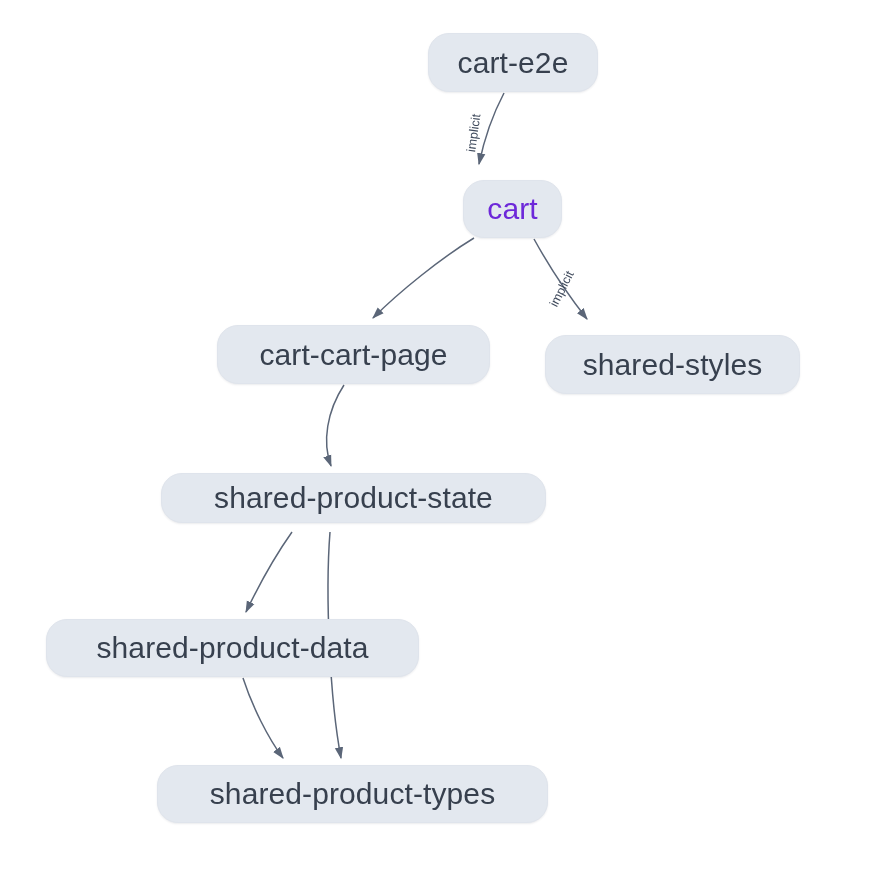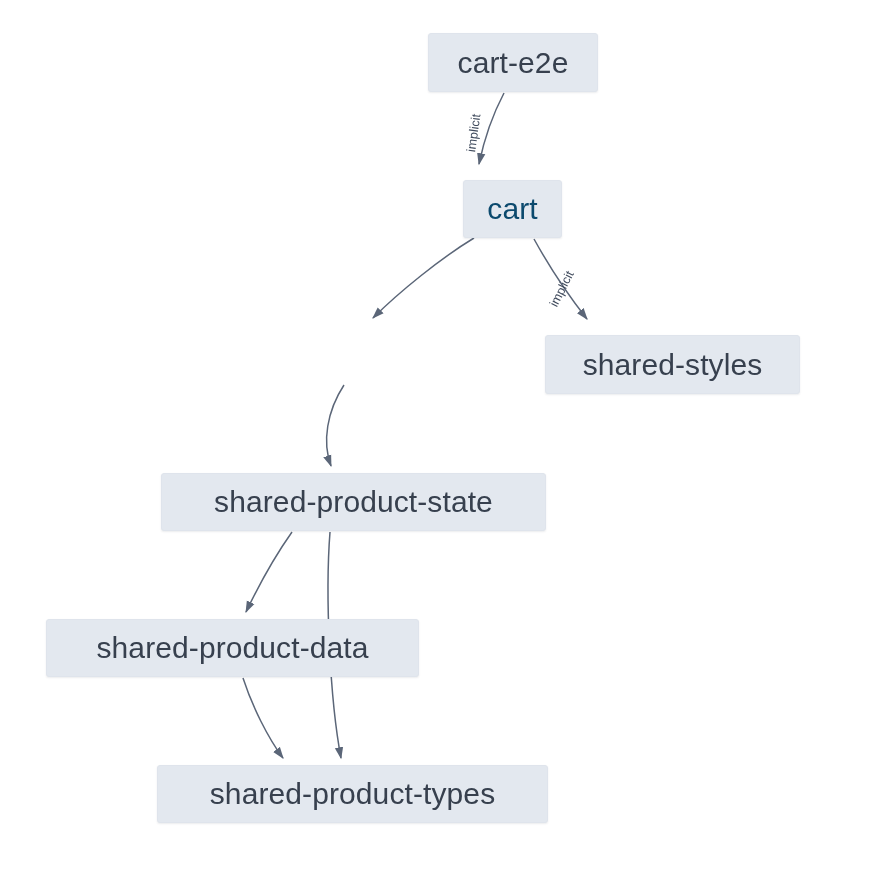--- a/index.html
+++ b/index.html
@@ -24,21 +24,21 @@
     left: 0;
     top: 0;
     width: 896px;
     height: 886px;
   }
   .graph-node {
     position: absolute;
     box-sizing: border-box;
     background: #e3e8ef;
     border: 1px solid #dfe4ec;
-    border-radius: 3px;
+    border-radius: 21px;
     display: flex;
     align-items: center;
     justify-content: center;
     box-shadow: 0 1px 2px rgba(60, 70, 90, 0.10);
   }
   .graph-node-label {
     color: #37404e;
     font-family: "Liberation Sans", sans-serif;
     font-size: 30px;
     line-height: 1;
@@ -75,29 +75,32 @@
         <path d="M 330 532 C 325 596, 330 700, 341 758" fill="none" stroke="#5b6678" stroke-width="1.5" marker-end="url(#arrowhead)"></path>
         <path d="M 243 678 C 252 706, 268 738, 283 758" fill="none" stroke="#5b6678" stroke-width="1.5" marker-end="url(#arrowhead)"></path>
       </g>
   </svg>
 
   <div class="graph-node" style="left: 428px; top: 33px; width: 170px; height: 59px; background: rgb(227, 232, 239); border-color: rgb(223, 228, 236);">
     <span class="graph-node-label" style="color: rgb(55, 64, 78);">cart-e2e</span>
   </div>
 
   <div class="graph-node" style="left: 463px; top: 180px; width: 99px; height: 58px; background: rgb(227, 232, 239); border-color: rgb(223, 228, 236);">
-    <span class="graph-node-label" style="color: #0c4a6e;">cart</span>
+    <span class="graph-node-label" style="color: #6d28d9;">cart</span>
   </div>
 
+  <div class="graph-node" style="left: 217px; top: 325px; width: 273px; height: 59px; background: rgb(227, 232, 239); border-color: rgb(223, 228, 236);">
+    <span class="graph-node-label" style="color: rgb(55, 64, 78);">cart-cart-page</span>
+  </div>
 
   <div class="graph-node" style="left: 545px; top: 335px; width: 255px; height: 59px; background: rgb(227, 232, 239); border-color: rgb(223, 228, 236);">
     <span class="graph-node-label" style="color: rgb(55, 64, 78);">shared-styles</span>
   </div>
 
-  <div class="graph-node" style="left: 161px; top: 473px; width: 385px; height: 58px; background: rgb(227, 232, 239); border-color: rgb(223, 228, 236);">
+  <div class="graph-node" style="left: 161px; top: 473px; width: 385px; height: 50px; background: rgb(227, 232, 239); border-color: rgb(223, 228, 236);">
     <span class="graph-node-label" style="color: rgb(55, 64, 78);">shared-product-state</span>
   </div>
 
   <div class="graph-node" style="left: 46px; top: 619px; width: 373px; height: 58px; background: rgb(227, 232, 239); border-color: rgb(223, 228, 236);">
     <span class="graph-node-label" style="color: rgb(55, 64, 78); text-align: center;">shared-product-data</span>
   </div>
 
   <div class="graph-node" style="left: 157px; top: 765px; width: 391px; height: 58px; background: rgb(227, 232, 239); border-color: rgb(223, 228, 236);">
     <span class="graph-node-label" style="color: rgb(55, 64, 78);">shared-product-types</span>
   </div>

